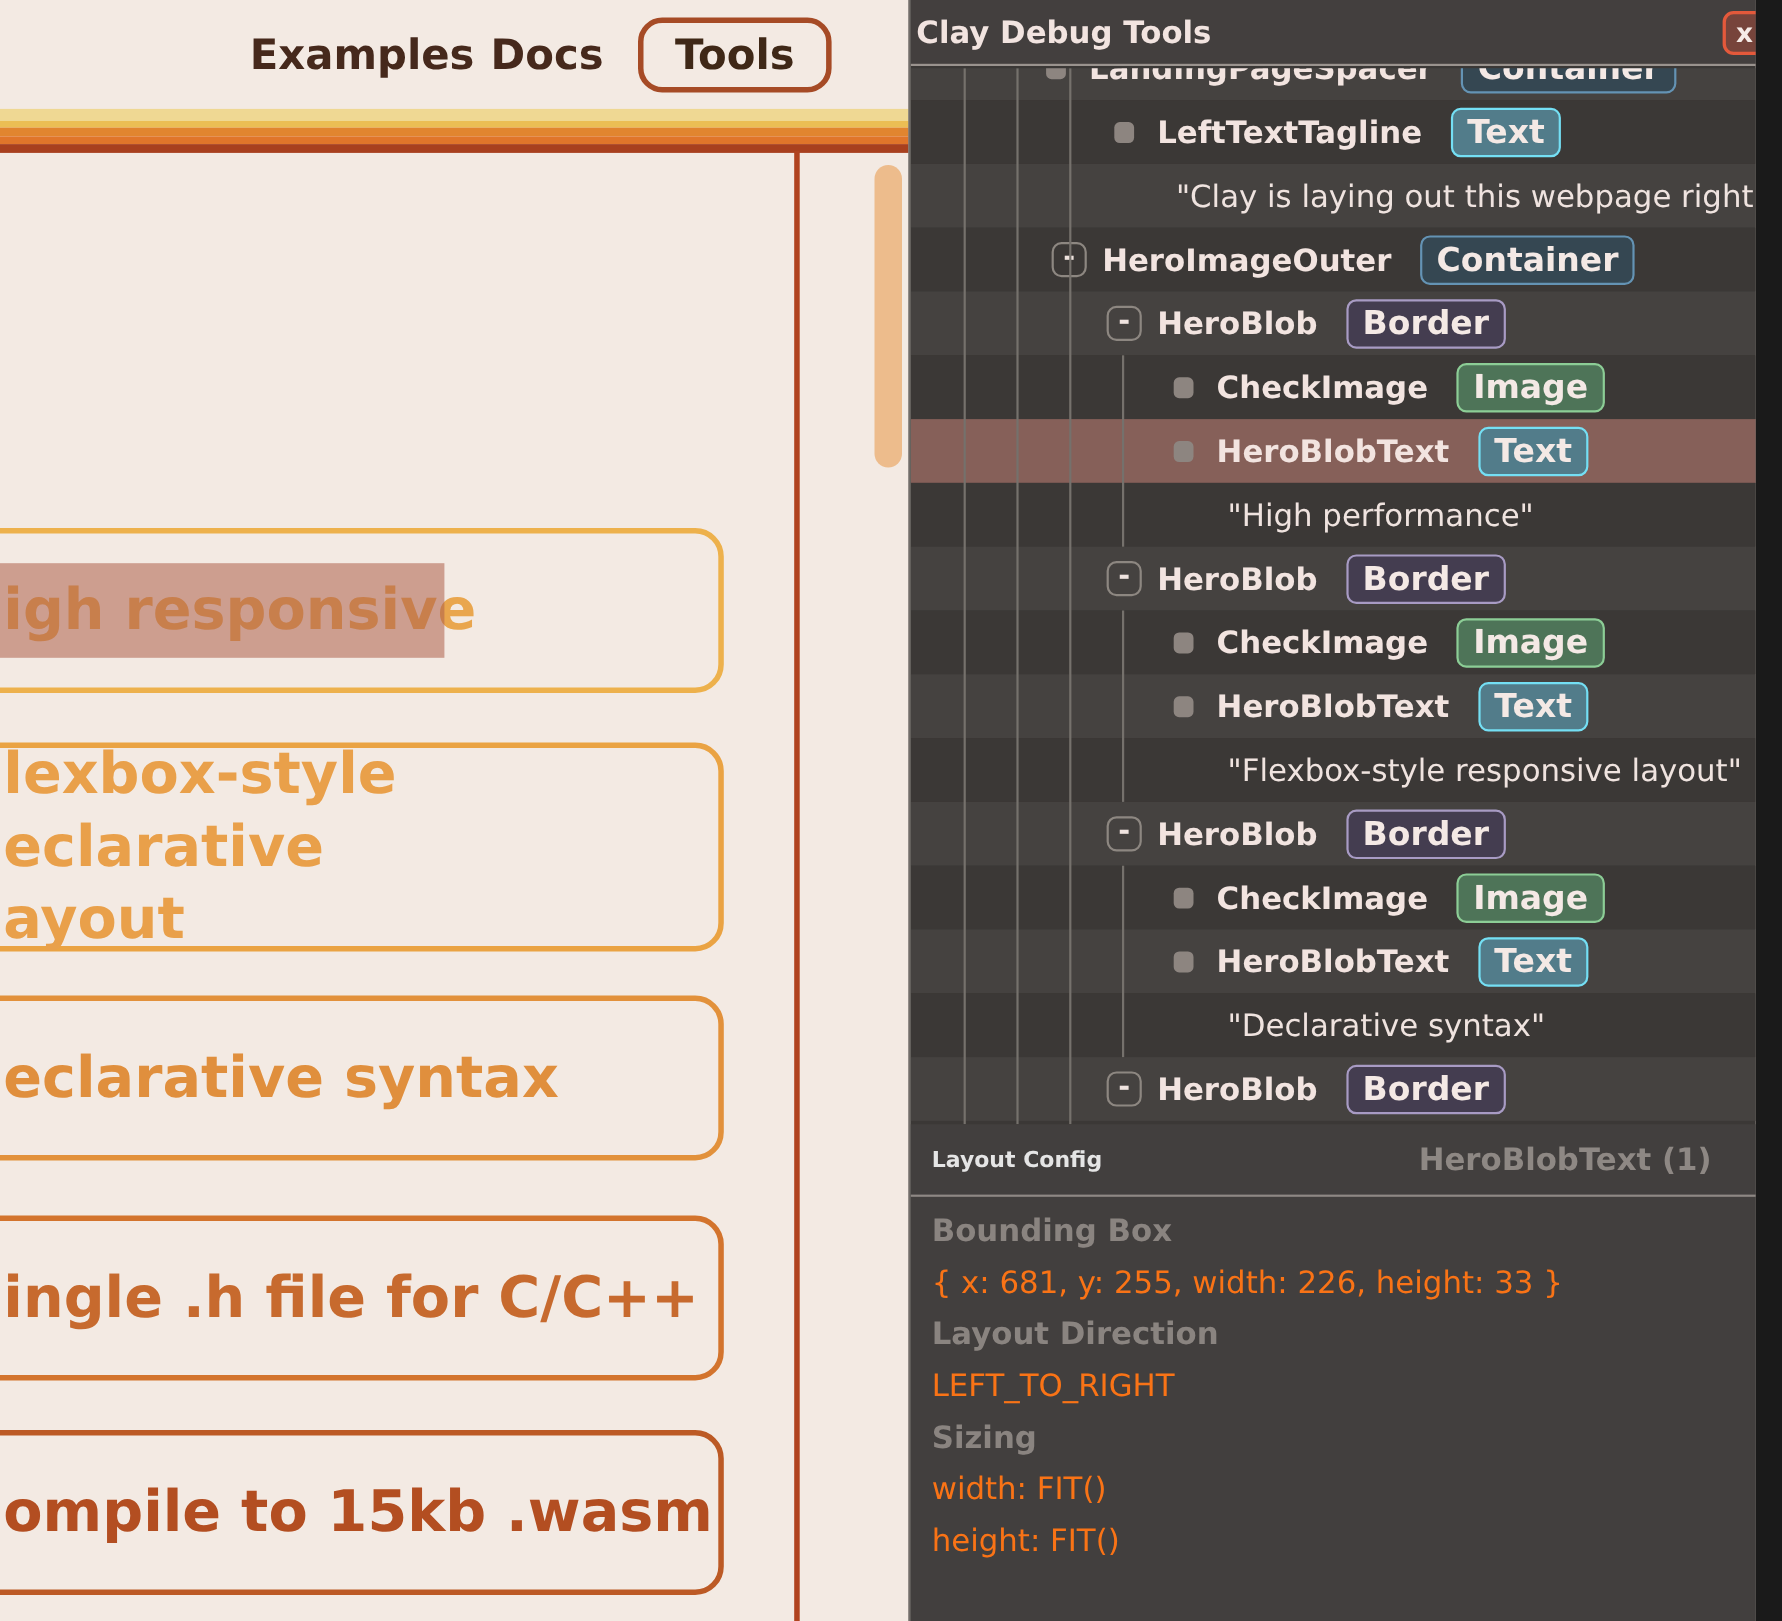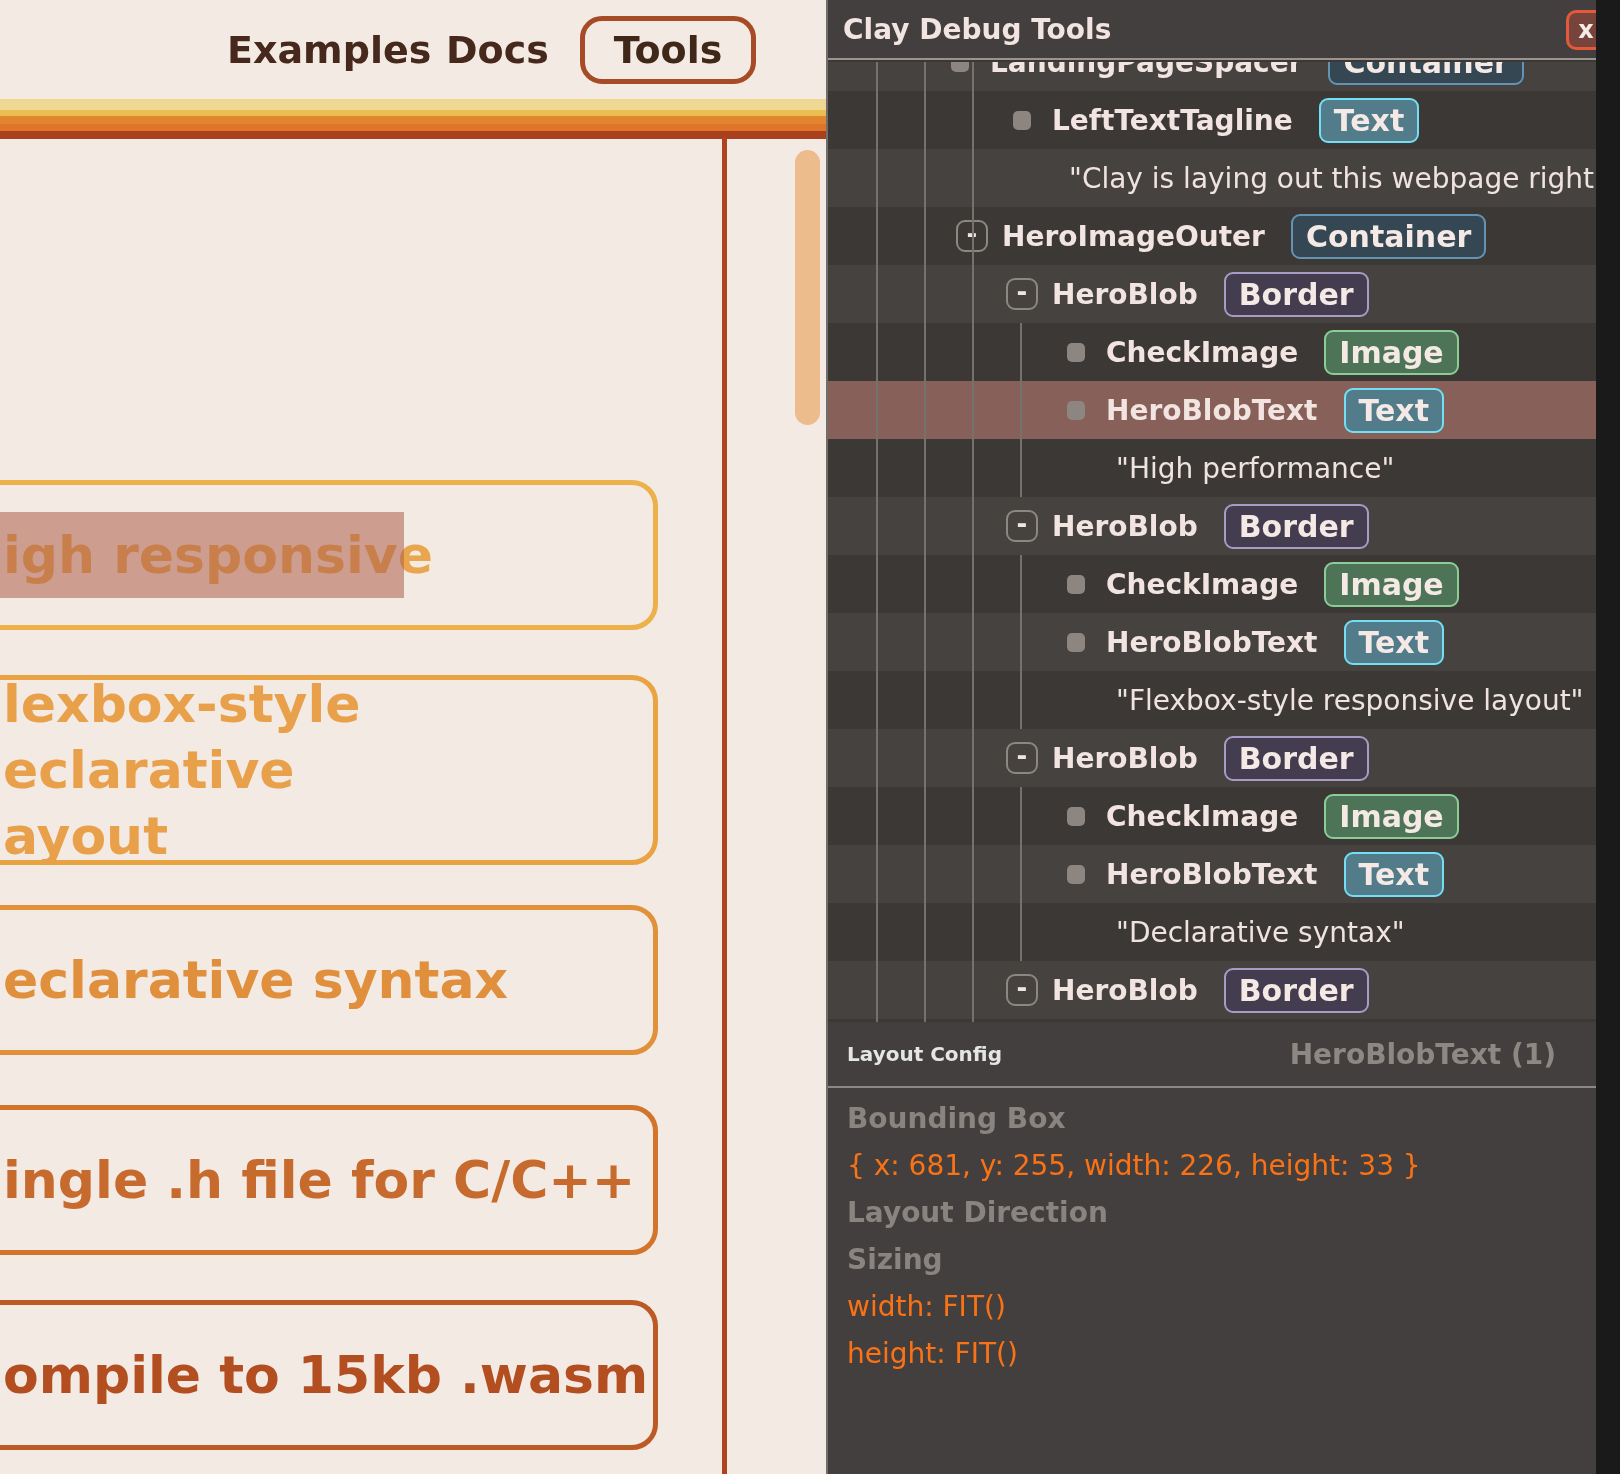--- a/index.html
+++ b/index.html
@@ -19,21 +19,21 @@
   #page-scrollbar{position:absolute;left:795px;top:150px;width:25px;height:275px;border-radius:13px;background:#EDBC8C;}
   .feature-card{position:absolute;left:-26px;width:684px;border-width:5px;border-style:solid;
                 border-radius:26px;display:flex;flex-direction:column;justify-content:center;
                 padding-left:24px;font-size:52px;font-weight:bold;line-height:66px;background:transparent;}
   #page-highlight{position:absolute;left:0;top:512px;width:404px;height:86px;background:rgba(173,94,74,0.55);z-index:4;}
 
   
   #debug{position:absolute;left:826px;top:0;width:794px;height:1474px;background:#3B3836;
          border-left:2px solid #716D69;}
   #debug-header{position:absolute;left:0;top:0;width:100%;height:60px;background:#433F3E;
-                border-bottom:2px solid #9A938E;display:flex;align-items:center;padding-left:15px;}
+                border-bottom:2px solid #9A938E;display:flex;align-items:center;padding-left:5px;}
   #debug-title{font-size:28px;font-weight:600;color:#F2E4E0;}
   #debug-close{position:absolute;right:14px;top:10px;width:40px;height:40px;border-radius:10px;
                background:#77443B;border:3px solid #E4593B;display:flex;align-items:center;justify-content:center;
                color:#F6EBE7;font-size:24px;font-weight:bold;cursor:pointer;line-height:1;}
   #tree{position:absolute;left:0;top:62px;width:100%;height:960px;overflow:hidden;}
   .tree-row{position:relative;height:58px;display:flex;align-items:center;width:100%;}
   .row-light{background:#454240;}
   .row-dark{background:#3B3836;}
   .row-selected{background:#866059 !important;}
   .collapse-btn{width:32px;height:32px;border:2px solid #8D8781;border-radius:9px;flex:none;
@@ -190,19 +190,20 @@
 
     <div id="config">
       <div id="config-title-row">
         <span id="config-title">Layout Config</span>
         <span id="config-selected">HeroBlobText (1)</span>
       </div>
       <div id="config-body">
           <div class="config-label">Bounding Box</div>
           <div class="config-value">{ x: 681, y: 255, width: 226, height: 33 }</div>
           <div class="config-label">Layout Direction</div>
+          <div class="config-value">LEFT_TO_RIGHT</div>
           <div class="config-label">Sizing</div>
           <div class="config-value">width: FIT()</div>
           <div class="config-value">height: FIT()</div>
         </div>
     </div>
   </div>
 </div>
 
 </body></html>

